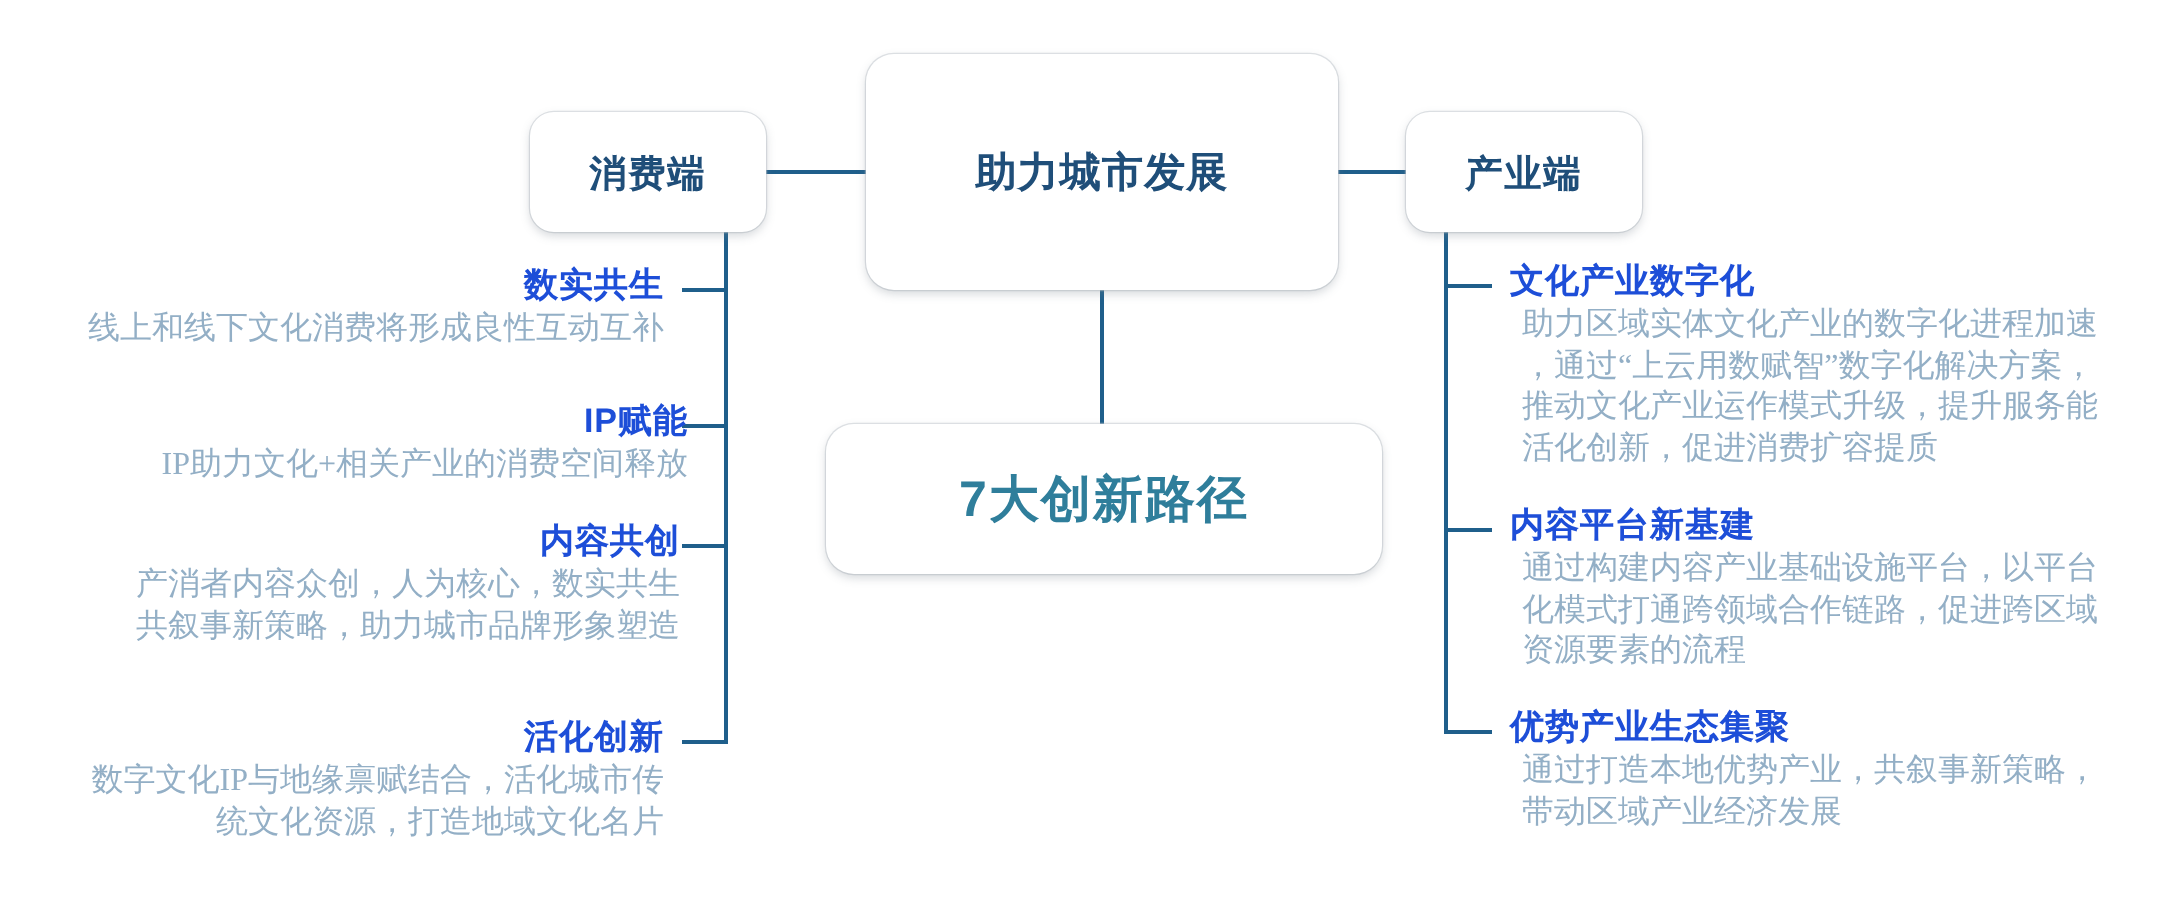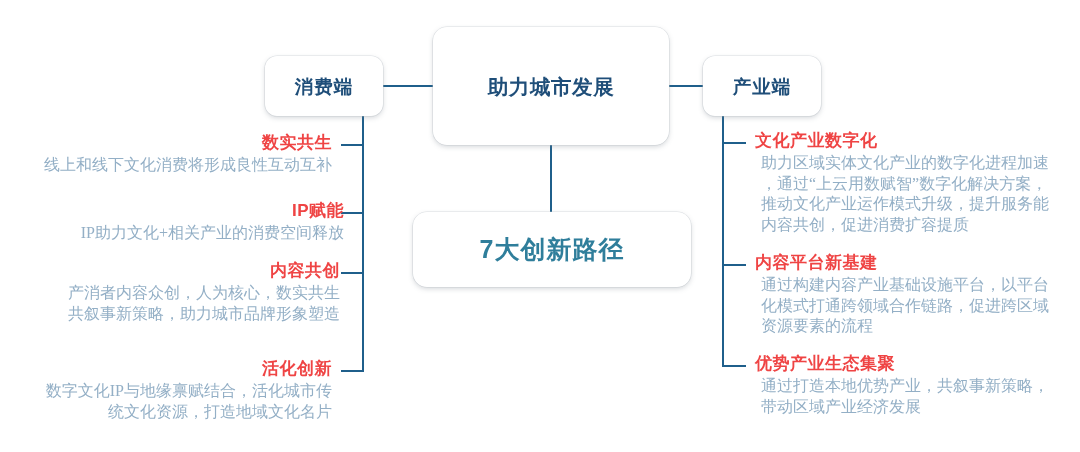--- a/index.html
+++ b/index.html
@@ -82,21 +82,21 @@
   }
   .ln.h { height: 2.4px; }
   .ln.v { width: 2.4px; }
 
   
   .item {
     position: absolute;
     z-index: 4;
   }
   .item .head {
-    color: #ef4444;
+    color: #1d4ed8;
     font-size: 17px;
     font-weight: bold;
     letter-spacing: 0.5px;
     line-height: 22px;
     white-space: nowrap;
   }
   .item .desc {
     color: #93AFC6;
     font-family: "Liberation Serif", serif;
     font-size: 16px;
@@ -175,21 +175,21 @@
       <div>统文化资源，打造地域文化名片</div>
     </div>
   </div>
 
   <div class="item right" style="left:755px; top:130px; width:318px;">
     <div class="head">文化产业数字化</div>
     <div class="desc">
       <div>助力区域实体文化产业的数字化进程加速</div>
       <div>，通过“上云用数赋智”数字化解决方案，</div>
       <div>推动文化产业运作模式升级，提升服务能</div>
-      <div>内容共创，促进消费扩容提质</div>
+      <div>活化创新，促进消费扩容提质</div>
     </div>
   </div>
 
   <div class="item right" style="left:755px; top:252px; width:318px;">
     <div class="head">内容平台新基建</div>
     <div class="desc">
       <div>通过构建内容产业基础设施平台，以平台</div>
       <div>化模式打通跨领域合作链路，促进跨区域</div>
       <div>资源要素的流程</div>
     </div>

